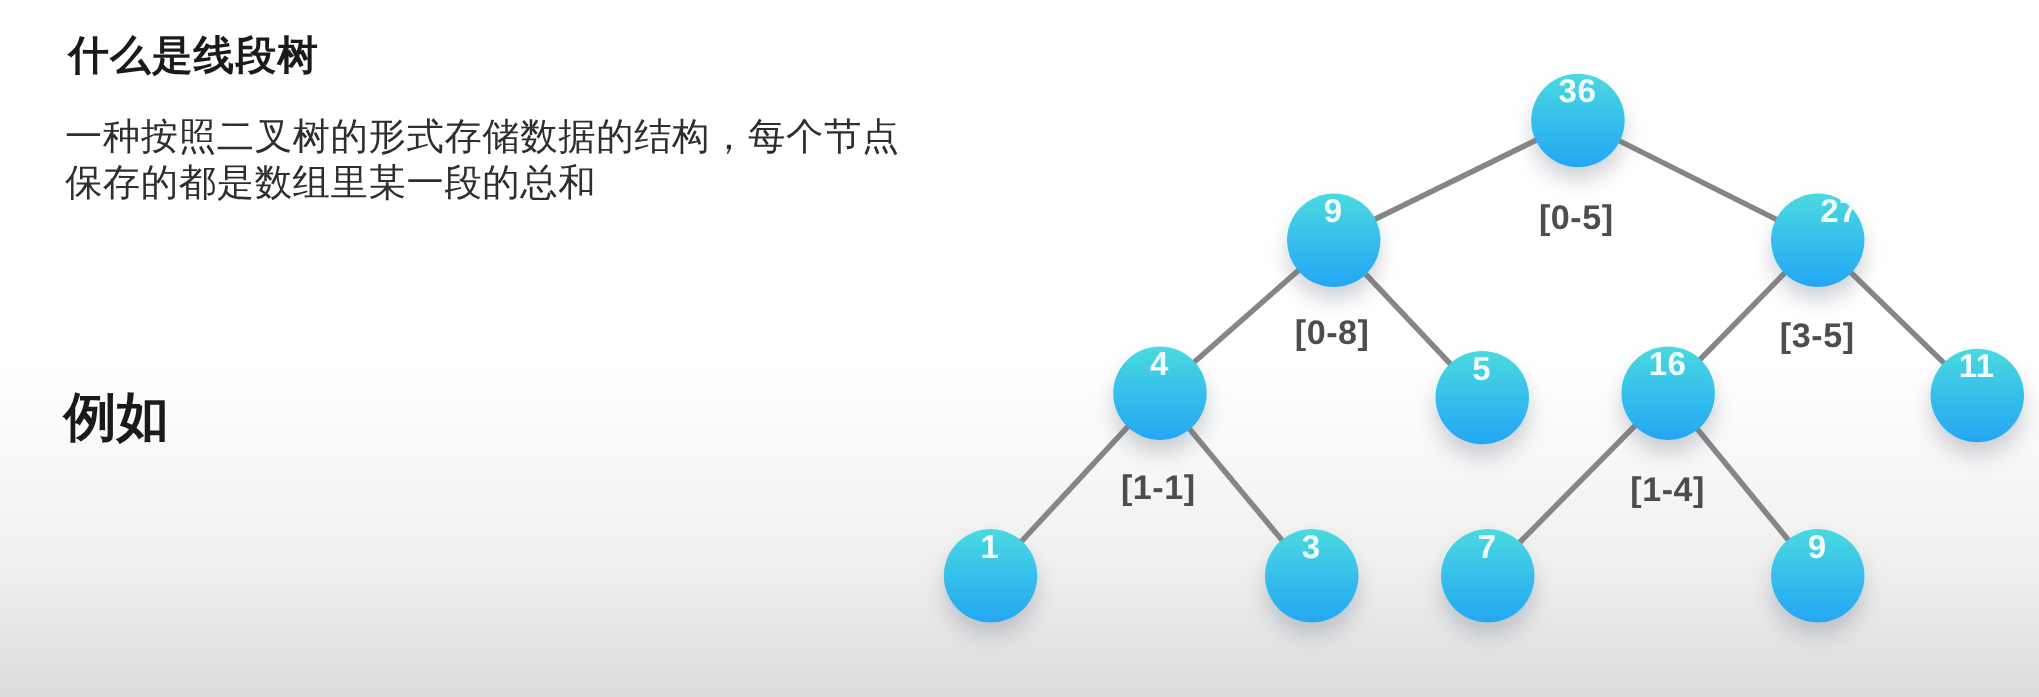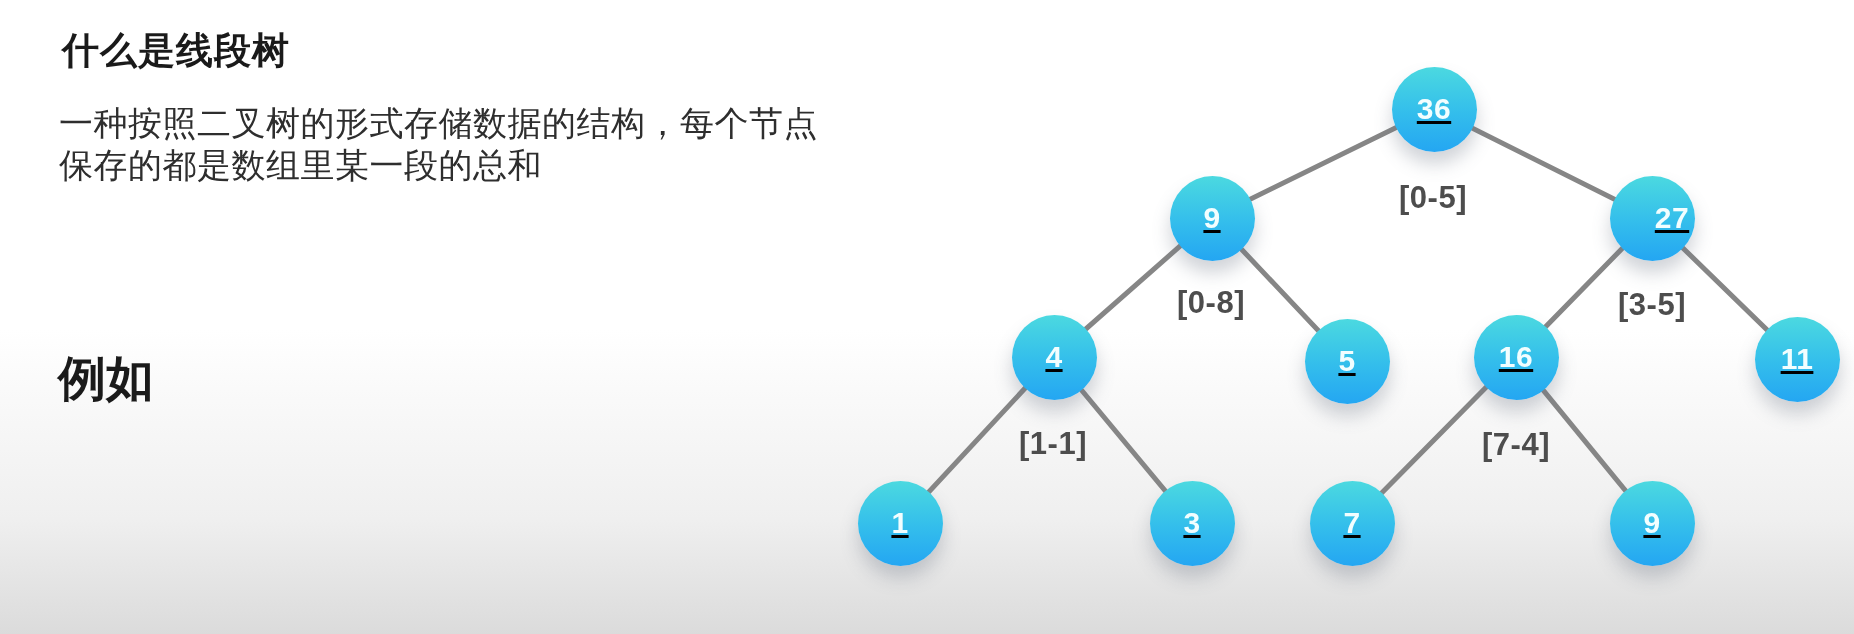--- a/index.html
+++ b/index.html
@@ -67,28 +67,27 @@
     position: absolute;
     left: 0;
     top: 0;
     z-index: 1;
   }
   .node {
     position: absolute;
     z-index: 2;
     border-radius: 50%;
     display: flex;
-    align-items: center;
+    align-items: flex-start;
     justify-content: center;
     background: linear-gradient(180deg,
       var(--node-gradient-top, #4bd9e0) 0%,
       var(--node-gradient-mid, #33bdec) 55%,
       var(--node-gradient-bottom, #24a6f2) 100%);
     box-shadow: 0 12px 18px rgba(100, 110, 125, 0.30);
-    text-decoration: underline;
   }
   .node-value {
     font-size: 30px;
     font-weight: 700;
     color: rgba(255, 255, 255, 0.95);
     letter-spacing: 0.5px;
   }
   .range-label {
     position: absolute;
     z-index: 3;
@@ -158,16 +157,16 @@
       <div class="node" style="left: 1309.5px; top: 480.5px; width: 85px; height: 85px;">
         <span class="node-value" style="color: rgb(242, 254, 255);">7</span>
       </div>
       <div class="node" style="left: 1609.5px; top: 480.5px; width: 85px; height: 85px;">
         <span class="node-value" style="color: rgb(242, 254, 255);">9</span>
       </div>
       <div class="range-label" style="left: 1433px; top: 198px;">[0-5]</div>
       <div class="range-label" style="left: 1211px; top: 303px;">[0-8]</div>
       <div class="range-label" style="left: 1652px; top: 305px;">[3-5]</div>
       <div class="range-label" style="left: 1053px; top: 444px;">[1-1]</div>
-      <div class="range-label" style="left: 1516px; top: 445px;">[7-4]</div>
+      <div class="range-label" style="left: 1516px; top: 445px;">[1-4]</div>
     </div>
 
 </div>
 
 </body></html>

